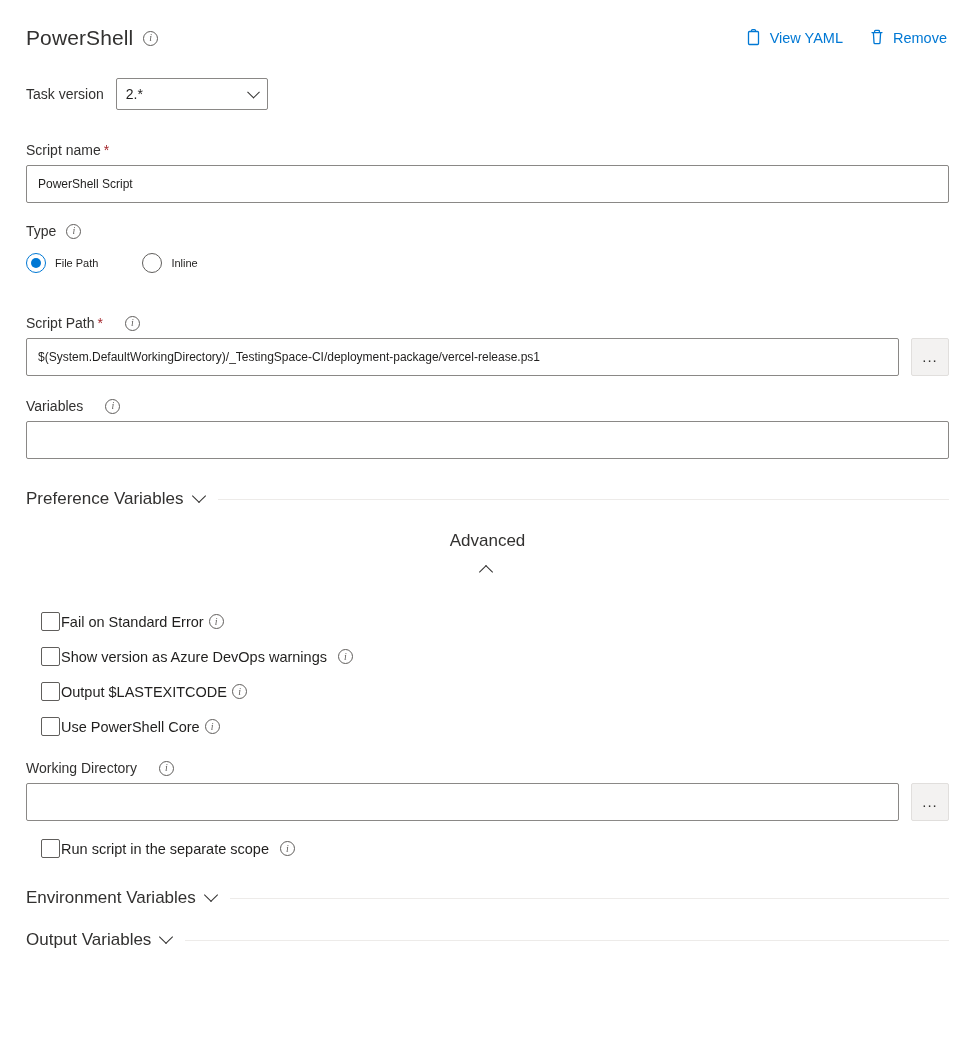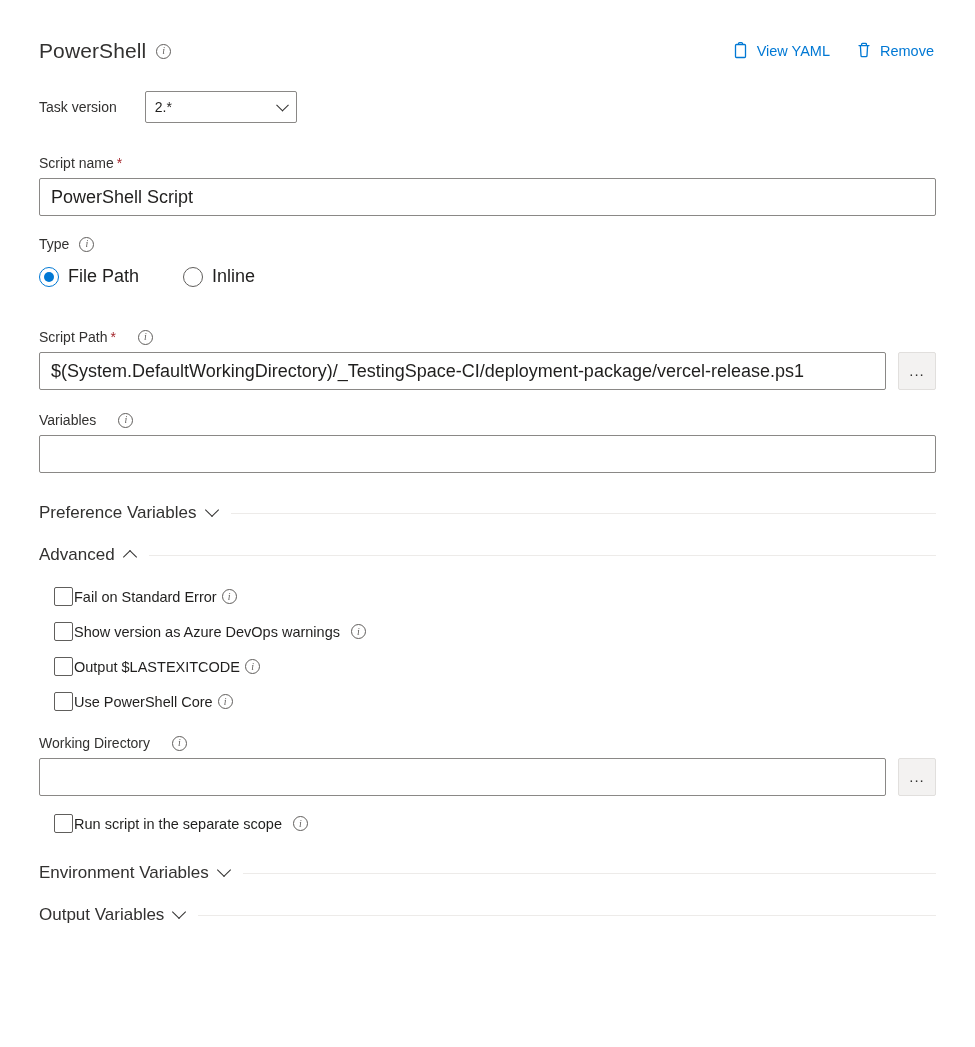--- a/index.html
+++ b/index.html
@@ -10,21 +10,21 @@
     height: 1047px;
     background: #ffffff;
     font-family: "Liberation Sans", sans-serif;
     color: #201f1e;
     -webkit-font-smoothing: antialiased;
   }
   .page {
     position: relative;
     width: 975px;
     height: 1047px;
-    padding: 13px;
+    padding: 0;
     overflow: hidden;
   }
 
   
   .header {
     display: flex;
     align-items: center;
     justify-content: space-between;
     padding: 20px 28px 0 26px;
     height: 56px;
@@ -70,21 +70,21 @@
     cursor: default;
     flex: none;
   }
 
   
   .body { padding: 0 26px; }
 
   .row-inline {
     display: flex;
     align-items: center;
-    gap: 28px;
+    gap: 12px;
     margin-top: 22px;
   }
   .field-label {
     font-size: 14px;
     color: #323130;
   }
   .req { color: #a4262c; margin-left: 3px; }
 
   .label-row {
     display: flex;
@@ -123,21 +123,21 @@
     border-bottom: 1.4px solid #323130;
     transform: translateY(-70%) rotate(45deg);
     pointer-events: none;
   }
 
   
   input.text-field {
     width: 100%;
     height: 38px;
     padding: 0 11px;
-    font-size: 18px;
+    font-size: 12px;
     font-family: "Liberation Sans", sans-serif;
     color: #201f1e;
     background: #ffffff;
     border: 1px solid #8a8886;
     border-radius: 2px;
     outline: none;
   }
   input.text-field::placeholder { color: #a19f9d; }
 
   .field-block { margin-top: 20px; }
@@ -168,21 +168,21 @@
     display: flex;
     align-items: center;
     gap: 44px;
     margin-top: 14px;
   }
   .radio-item {
     display: flex;
     align-items: center;
     gap: 9px;
     cursor: pointer;
-    font-size: 18px;
+    font-size: 11px;
     color: #201f1e;
     text-align: center;
   }
   .radio-circle {
     width: 20px;
     height: 20px;
     border-radius: 50%;
     border: 1.4px solid #605e5c;
     background: #fff;
     position: relative;
@@ -342,21 +342,21 @@
       </div>
       <input class="text-field" type="text" value="" style="">
     </div>
 
     <div class="section" style="margin-top:30px;">
       <span class="section-title">Preference Variables</span>
       <span class="section-chev"></span>
       <span class="section-rule"></span>
     </div>
 
-    <div class="section" style="margin-top:22px;">
+    <div class="section" style="margin-top:22px;flex-direction:column;">
       <span class="section-title">Advanced</span>
       <span class="section-chev up"></span>
       <span class="section-rule"></span>
     </div>
 
     <div style="margin-top:14px;">
       <div class="check-row">
         <span class="check-box"></span>
         <span class="check-label">Fail on Standard Error</span>
         <span class="info-icon" style="margin-left:4px;">i</span>

